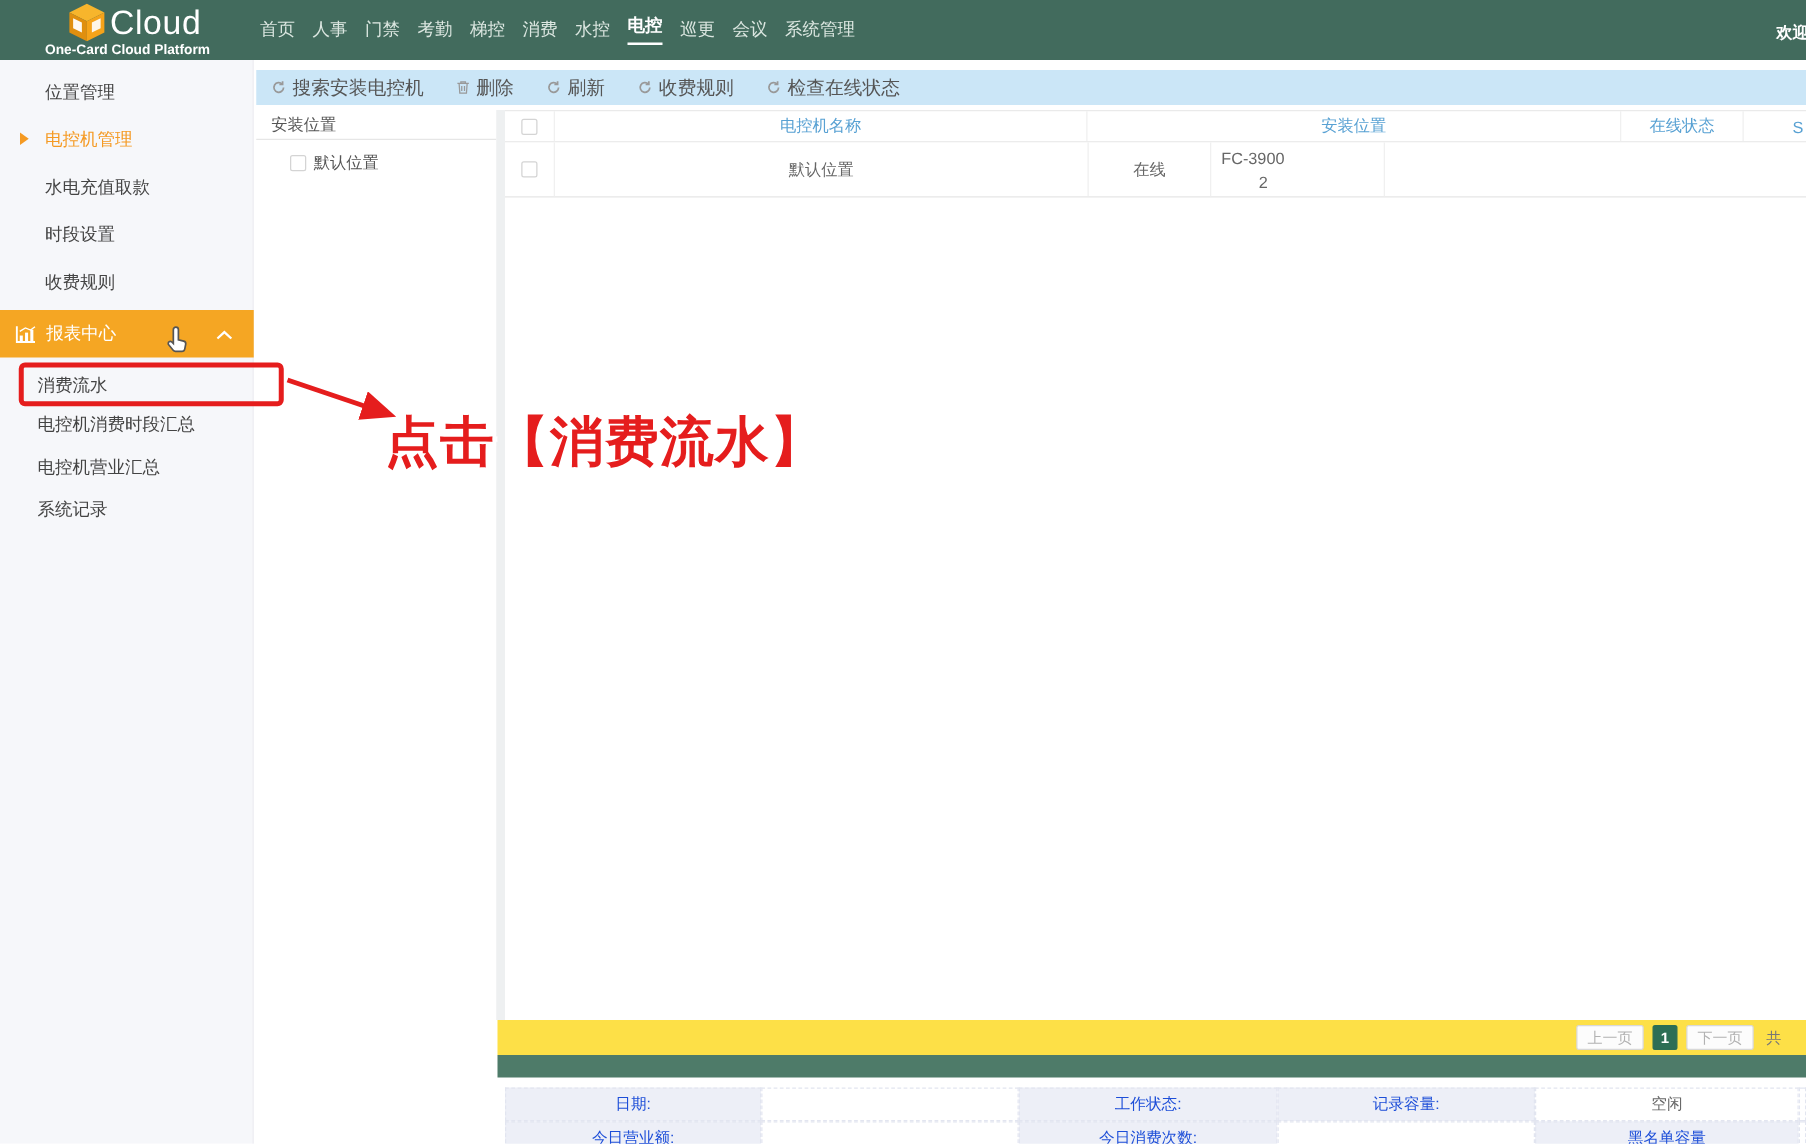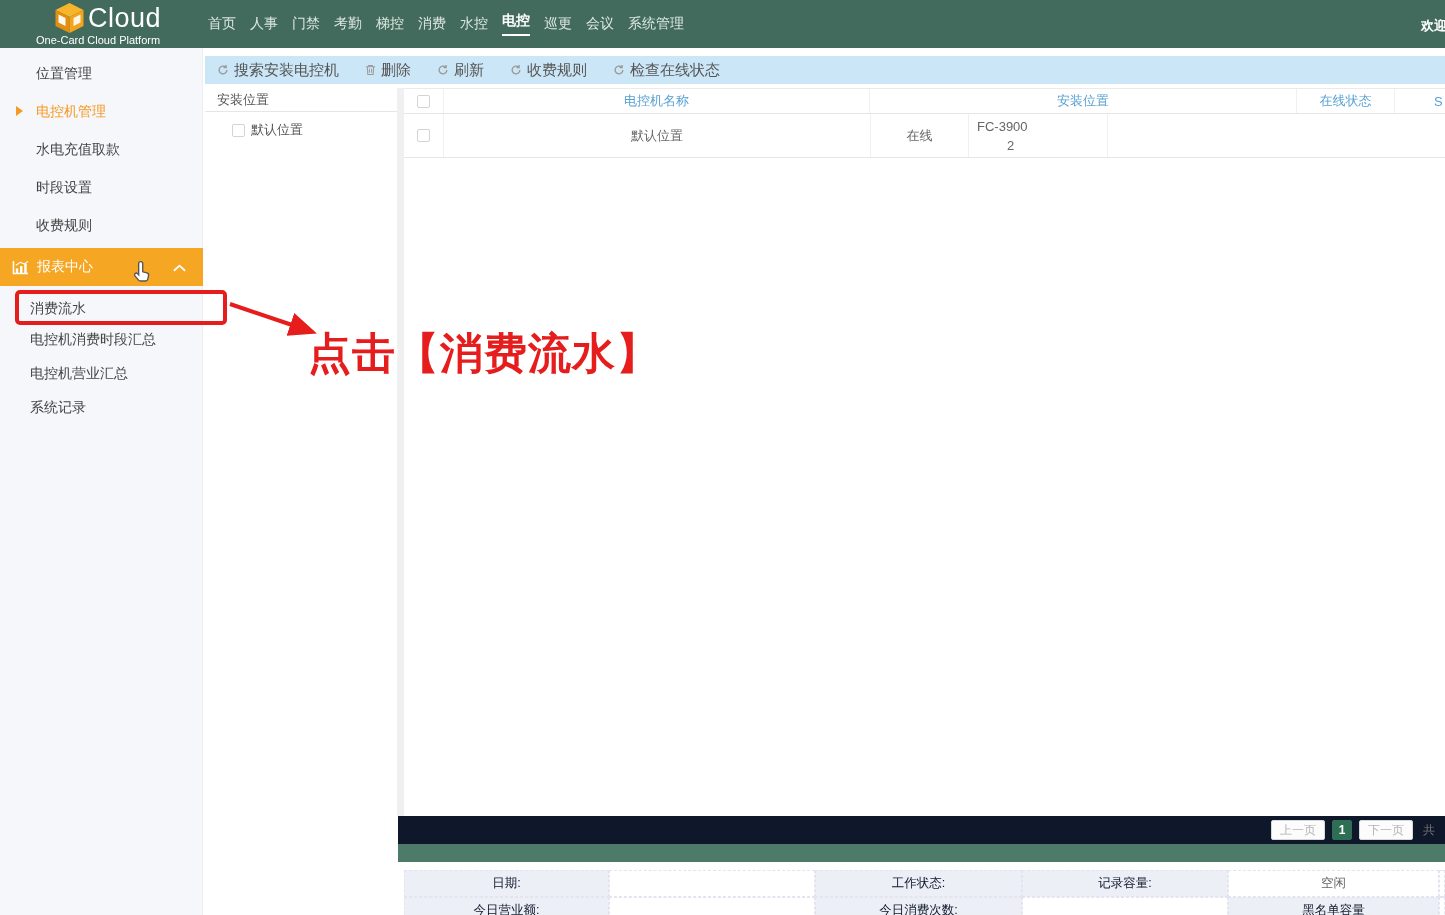--- a/index.html
+++ b/index.html
@@ -7,21 +7,21 @@
   body {
     width:1445px; height:915px; position:relative; overflow:hidden;
     background:#fff; font-family:"Liberation Sans","DejaVu Sans",sans-serif;
   }
 
   
   .navbar { position:absolute; left:0; top:0; width:1445px; height:48px; background:#426b5d; z-index:5; }
   .brand { position:absolute; left:0; top:0; width:203px; height:48px; }
   .cube { position:absolute; left:54px; top:2px; }
   .brand-name { position:absolute; left:88px; top:3px; font-size:27px; color:#fff; letter-spacing:.5px; }
-  .brand-sub { position:absolute; left:36px; top:34px; font-size:11px; color:#fff; font-weight:normal; white-space:nowrap; }
+  .brand-sub { position:absolute; left:36px; top:34px; font-size:11px; color:#fff; font-weight:bold; white-space:nowrap; }
   .nav { position:absolute; left:201px; top:0; height:48px; display:flex; align-items:center; }
   .nav-item { padding:0 7px; font-size:14px; color:#dce7e1; cursor:pointer; white-space:nowrap; }
   .nav-item.active span { font-weight:bold; color:#fff; display:inline-block; padding-bottom:4px; border-bottom:2px solid #fff; }
   .welcome { position:absolute; left:1421px; top:17px; font-size:13px; color:#fff; font-weight:bold; white-space:nowrap; }
 
   
   .sidebar { position:absolute; left:0; top:48px; width:203px; height:867px; background:#f6f7fa; border-right:1px solid #ededf2; }
   .side-item { position:absolute; left:0; width:203px; height:20px; line-height:20px; padding-left:36px; font-size:14px; color:#444; cursor:pointer; }
   .side-item.active-orange { color:#f59a23; }
   .tri { position:absolute; left:16px; top:5px; width:0; height:0; border-left:7px solid #f59a23; border-top:5px solid transparent; border-bottom:5px solid transparent; }
@@ -48,29 +48,29 @@
   .g-row { display:flex; height:44px; border-bottom:1px solid #e6e6e6; background:#fff; cursor:pointer; }
   .g-cell { display:flex; align-items:center; justify-content:center; border-right:1px solid #f0f0f0; }
   .g-head .g-cell { font-size:13px; color:#58a1d3; }
   .g-row .g-cell { font-size:13px; color:#666; }
   .c0 { width:40px; } .c1 { width:426px; } .c2 { width:427px; } .c3 { width:98px; } .c4 { width:139px; }
   .c4.left { justify-content:flex-start; padding-left:39px; }
   .serial { flex-direction:column; justify-content:center; align-items:flex-start; padding-left:8px; line-height:19px; }
   .serial .s2 { padding-left:30px; }
 
   
-  .pager { position:absolute; left:398px; top:816px; width:1047px; height:28px; background:#0f172a; display:flex; align-items:center; justify-content:flex-end; gap:7px; padding-right:10px; }
+  .pager { position:absolute; left:398px; top:816px; width:1047px; height:28px; background:#fde047; display:flex; align-items:center; justify-content:flex-end; gap:7px; padding-right:20px; }
   .pg-btn { height:20px; min-width:20px; padding:0 8px; background:#fcfcfc; border:1px solid #d8d8d8; color:#b2b2b2; font-size:12px; border-radius:2px; cursor:pointer; font-family:inherit; line-height:17px; }
   .pg-btn.pg-active { background:#2d6e55; border-color:#2d6e55; color:#fff; padding:0; width:20px; font-weight:bold; }
   .pg-total { font-size:12px; color:#777; margin-left:3px; white-space:nowrap; }
 
   
   .panel-bar { position:absolute; left:398px; top:844px; width:1047px; height:18px; background:#4e7b69; }
   .status-form { position:absolute; left:404px; top:870px; width:1041px; height:45px; display:grid; grid-template-columns:205px 206px 207px 206px 211px 1fr; grid-auto-rows:27px; }
-  .sf-cell { display:flex; align-items:center; justify-content:center; font-size:12.5px; color:#0f172a; border:1px dashed #e2e5f0; }
+  .sf-cell { display:flex; align-items:center; justify-content:center; font-size:12.5px; color:#1d4ed8; border:1px dashed #e2e5f0; }
   .sf-cell.lab { background:#edeff7; }
   .sf-cell.val { background:#fff; color:#666; }
 
   
   .anno-box { position:absolute; left:15px; top:290px; width:212px; height:35px; border:4px solid #e51d1d; border-radius:5px; z-index:50; pointer-events:none; }
   .anno-arrow { position:absolute; left:222px; top:292px; z-index:50; pointer-events:none; }
   .anno-text {
     position:absolute; left:308px; top:325px; z-index:50; pointer-events:none;
     font-size:43px; font-weight:bold; color:#e51d1d; white-space:nowrap; letter-spacing:1px;
     text-shadow:-3px -3px 0 #fff, 3px -3px 0 #fff, -3px 3px 0 #fff, 3px 3px 0 #fff,

